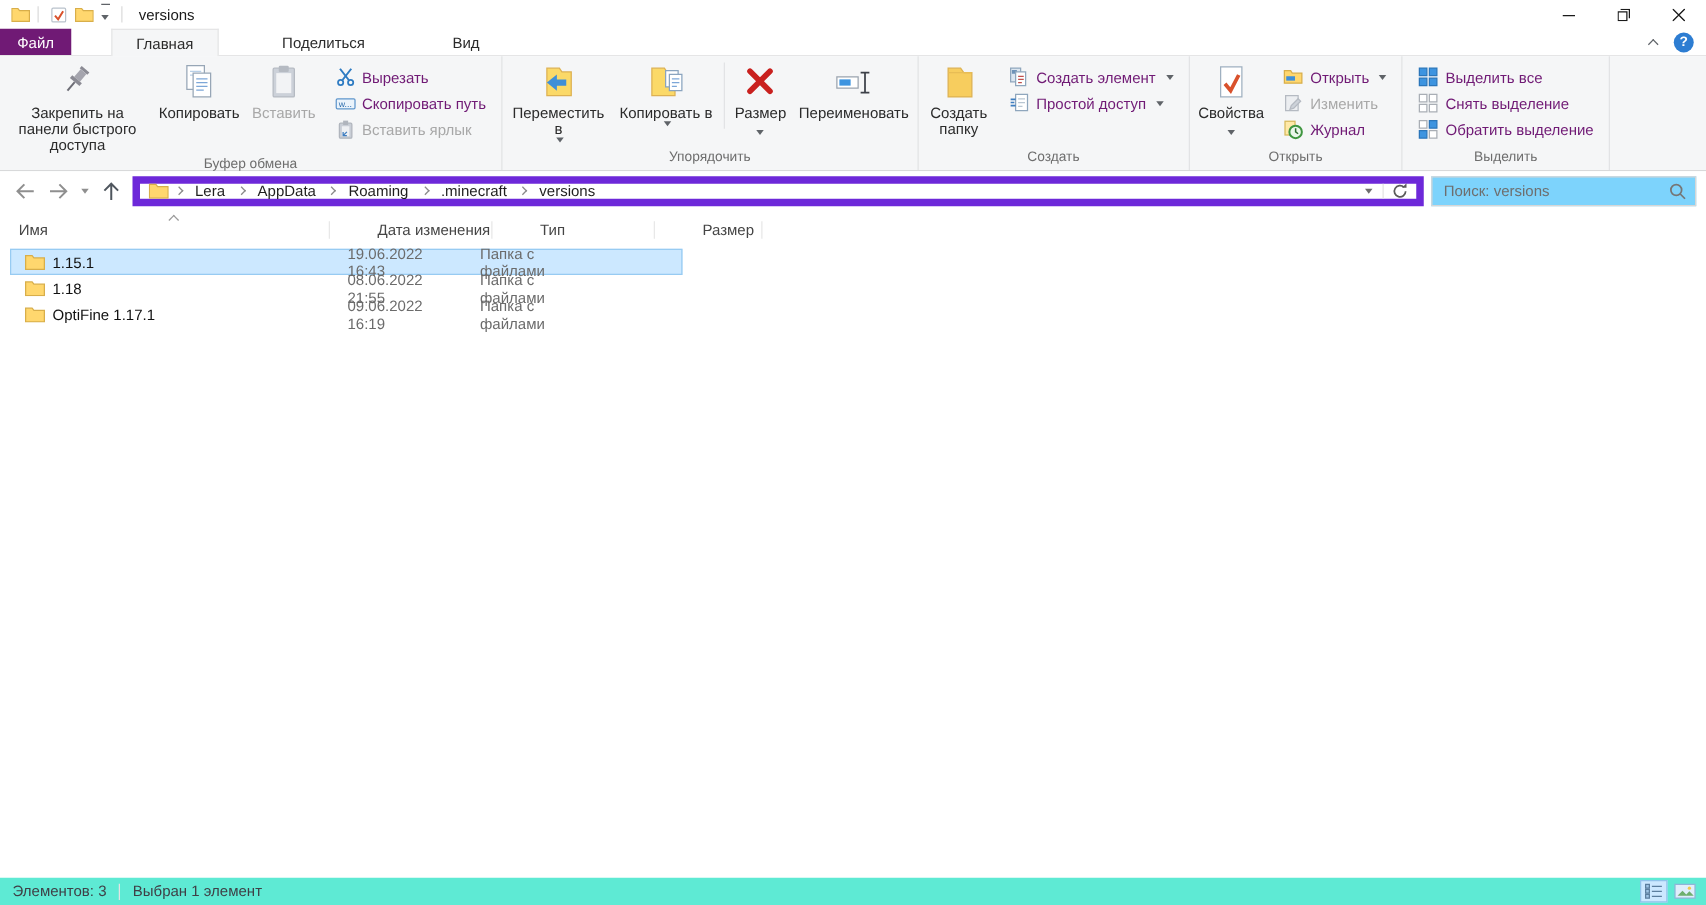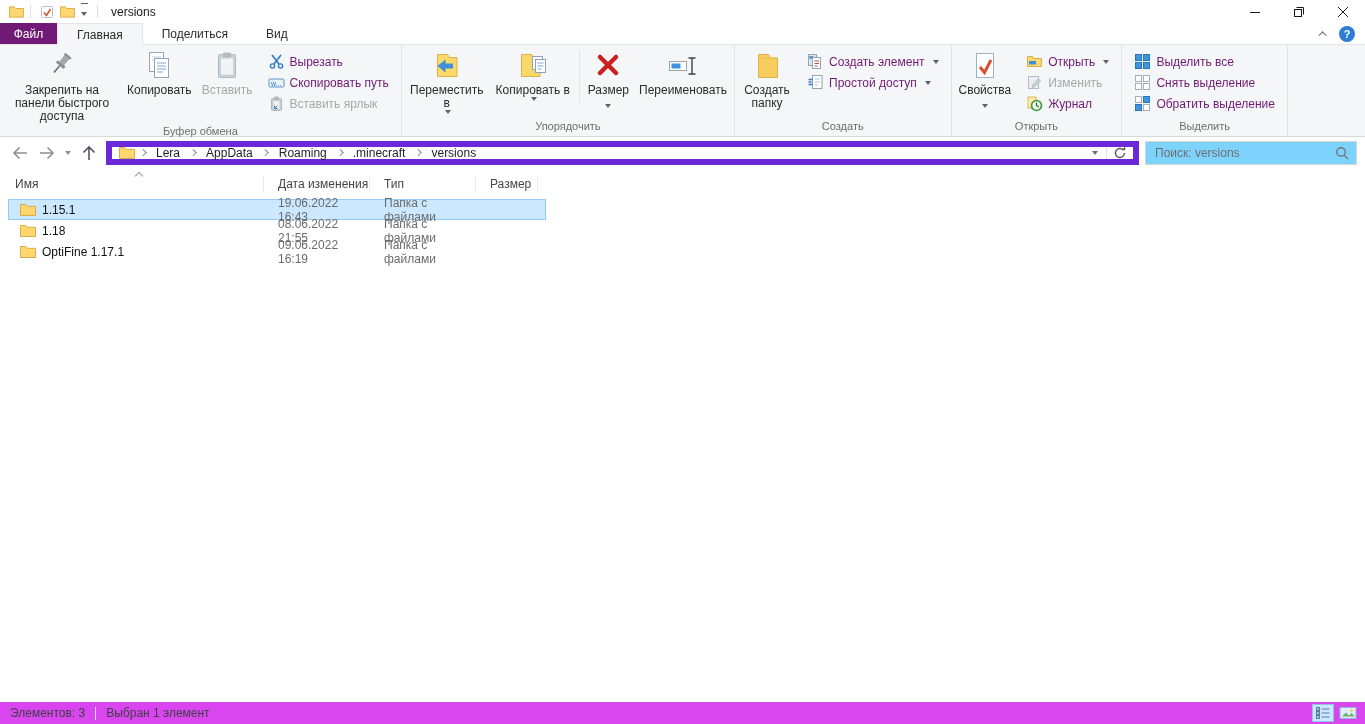--- a/index.html
+++ b/index.html
@@ -14,21 +14,21 @@
   .titlebar { height:23px; flex:0 0 auto; display:flex; align-items:center; padding-left:9px; background:#fff; }
   .qat-sep { width:1px; height:13px; background:#dcdcdc; margin:0 6px; }
   .qat-btn { width:20px; height:20px; display:flex; align-items:center; justify-content:center; }
   .title-text { margin-left:7px; color:#1a1a1a; }
   .tb-spacer { flex:1; }
   .win-btn { width:44px; height:23px; display:flex; align-items:center; justify-content:center; }
 
   
   .tabrow { height:22px; flex:0 0 auto; display:flex; align-items:stretch; background:#fff; border-bottom:1px solid #e5e5e6; }
   .tab-file { width:57px; background:#701a75; color:#fff; display:flex; align-items:center; justify-content:center; }
-  .tab { padding:0 19px; display:flex; align-items:center; color:#2b2b2b; }
+  .tab { padding:0 19px; display:flex; align-items:center; color:#2b2b2b;margin-left:32px; }
   .tab.active { background:#f5f6f7; border:1px solid #e5e5e6; border-bottom:none; margin-bottom:-1px; }
   .tabrow-right { margin-left:auto; display:flex; align-items:center; gap:12px; padding-right:10px; }
   .chev-up { display:inline-block; width:6px; height:6px; border-top:1.4px solid #5f6368; border-left:1.4px solid #5f6368; transform:rotate(45deg) translateY(2px); }
   .help-icon { width:16px; height:16px; border-radius:50%; background:#2d7dd2; color:#fff; display:flex; align-items:center; justify-content:center; font-weight:bold; font-size:11px; }
   .help-icon::after { content:"?"; }
 
   
   .ribbon { height:92px; flex:0 0 auto; background:#f5f6f7; border-bottom:1px solid #d8d9da; display:flex; }
   .rgroup { display:flex; flex-direction:column; border-right:1px solid #e2e3e5; }
   .rgroup-body { flex:1; display:flex; align-items:stretch; padding:1px 2px 0; }
@@ -60,39 +60,39 @@
   .addr-right { margin-left:auto; display:flex; height:100%; align-items:center; }
   .addr-caret-btn { width:22px; height:100%; display:flex; align-items:center; justify-content:center; }
   .addr-divider { width:1px; height:100%; background:#e3e3e3; }
   .refresh-btn { width:26px; height:100%; display:flex; align-items:center; justify-content:center; }
   .search-box { width:212px; height:24px; border:1px solid #d6d6d6; display:flex; align-items:center; padding:0 7px; background:#7dd3fc; }
   .search-box input { flex:1; min-width:0; border:none; outline:none; background:transparent; font-family:"Liberation Sans",sans-serif; font-size:12px; color:#333; }
   .search-box input::placeholder { color:#6e6e6e; opacity:1; }
 
   
   .content { flex:1; position:relative; background:#fff; overflow:hidden; }
-  .cols-header { display:flex; align-items:center; height:24px; margin-top:4px; color:#454545; position:relative; }
+  .cols-header { display:flex; align-items:center; height:24px; margin-top:4px; color:#454545; position:relative;gap:24px; }
   .col { position:relative; height:100%; display:flex; align-items:center; }
   .col::after { content:""; position:absolute; right:0; top:5px; bottom:5px; width:1px; background:#e8e8e8; }
   .col-name { width:264px; padding-left:15px; }
   .col-mod { width:106px; padding-left:14px; }
   .col-type { width:106px; padding-left:14px; }
   .col-size { width:62px; padding-left:14px; }
   .sort-chev { position:absolute; left:136px; top:1px; width:6px; height:6px; border-top:1.3px solid #9a9a9a; border-left:1.3px solid #9a9a9a; transform:rotate(45deg); }
   .rows { margin-top:3px; }
   .row { display:flex; align-items:center; height:21px; width:538px; margin-left:8px; border:1px solid transparent; }
   .row.selected { background:#cce8ff; border-color:#97cbf2; }
   .cell-name { width:256px; display:flex; align-items:center; padding-left:11px; color:#111; }
   .cell-name .name-text { margin-left:6px; }
   .cell-mod { width:106px; padding-left:13px; color:#6b6b6b; }
   .cell-type { width:106px; padding-left:13px; color:#6b6b6b; }
   .cell-size { width:56px; padding-left:13px; color:#6b6b6b; }
 
   
-  .statusbar { height:22px; flex:0 0 auto; display:flex; align-items:center; padding:0 4px 0 10px; color:#3f3f46; background:#d946ef; }
+  .statusbar { height:22px; flex:0 0 auto; display:flex; align-items:center; padding:0 4px 0 10px; color:#3f3f46; background:#5eead4; }
   .status-sep { width:1px; height:13px; background:#e3e3e3; margin:0 10px; }
   .status-right { margin-left:auto; display:flex; gap:3px; padding-right:2px; }
   .view-btn { width:22px; height:18px; display:flex; align-items:center; justify-content:center; border:1px solid transparent; }
   .view-btn.active { background:#cce8ff; border-color:#90c3ea; }
 </style>
 </head>
 <body>
 
 <div class="window">
 

